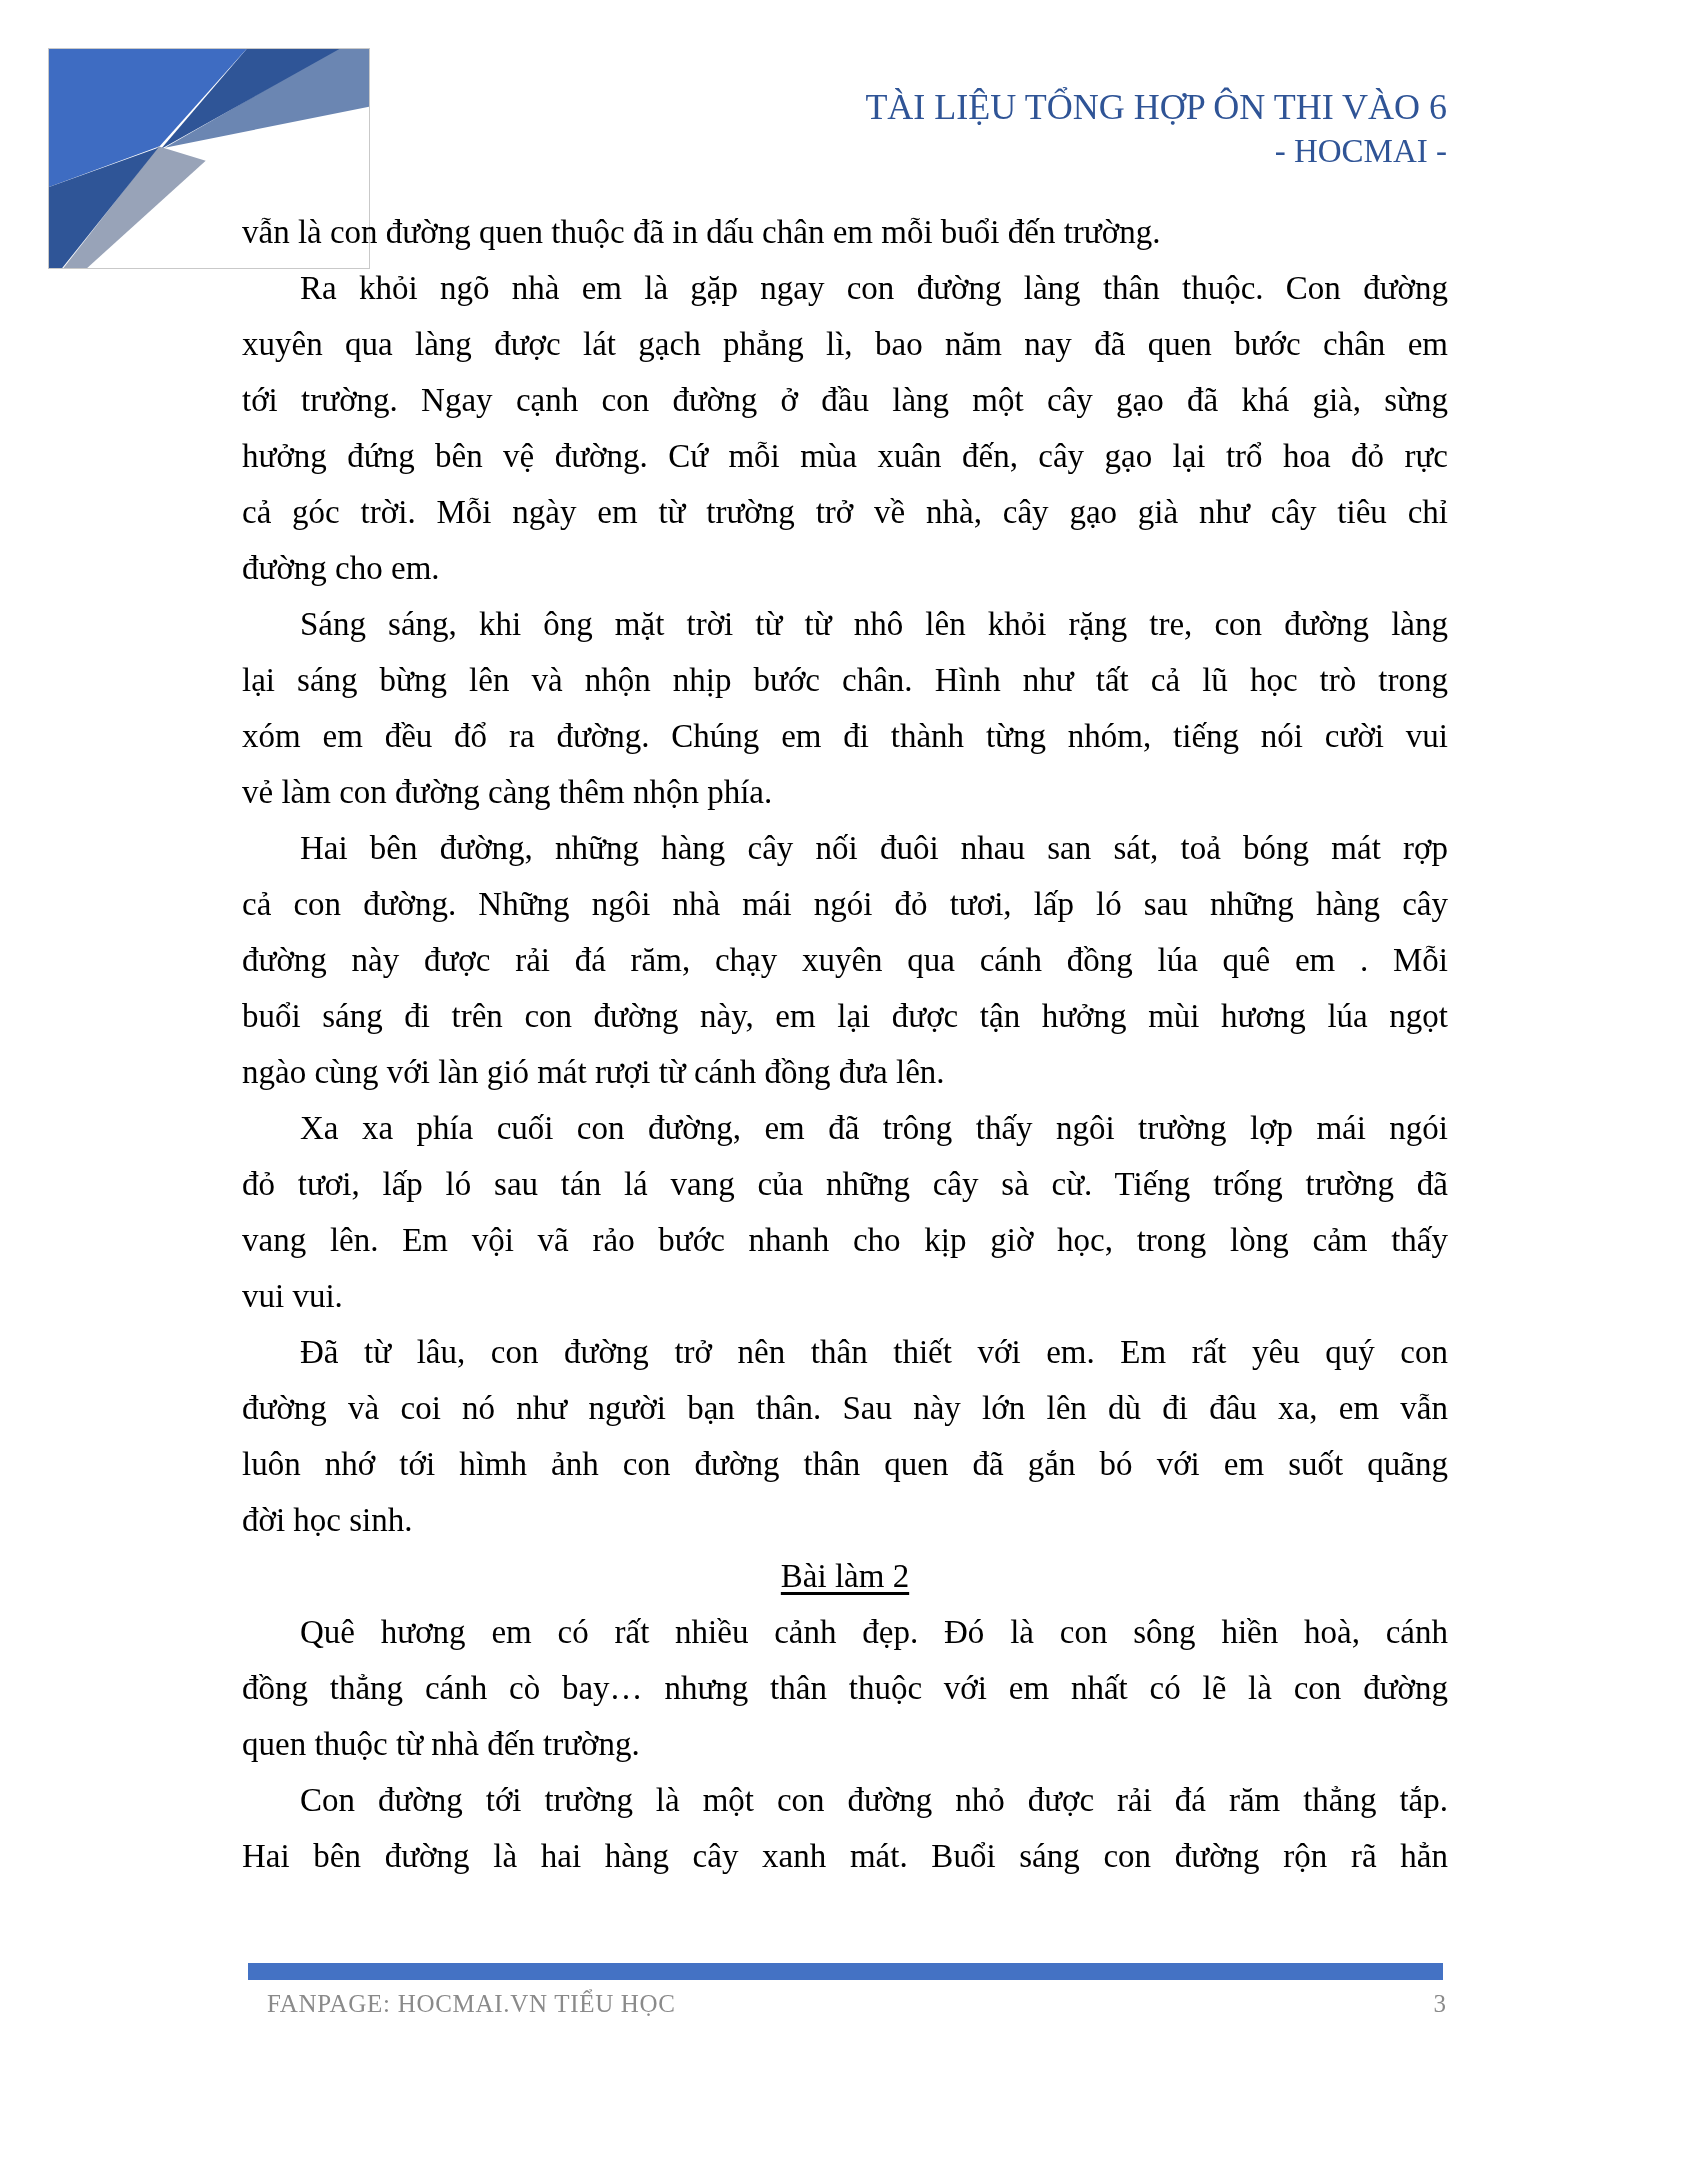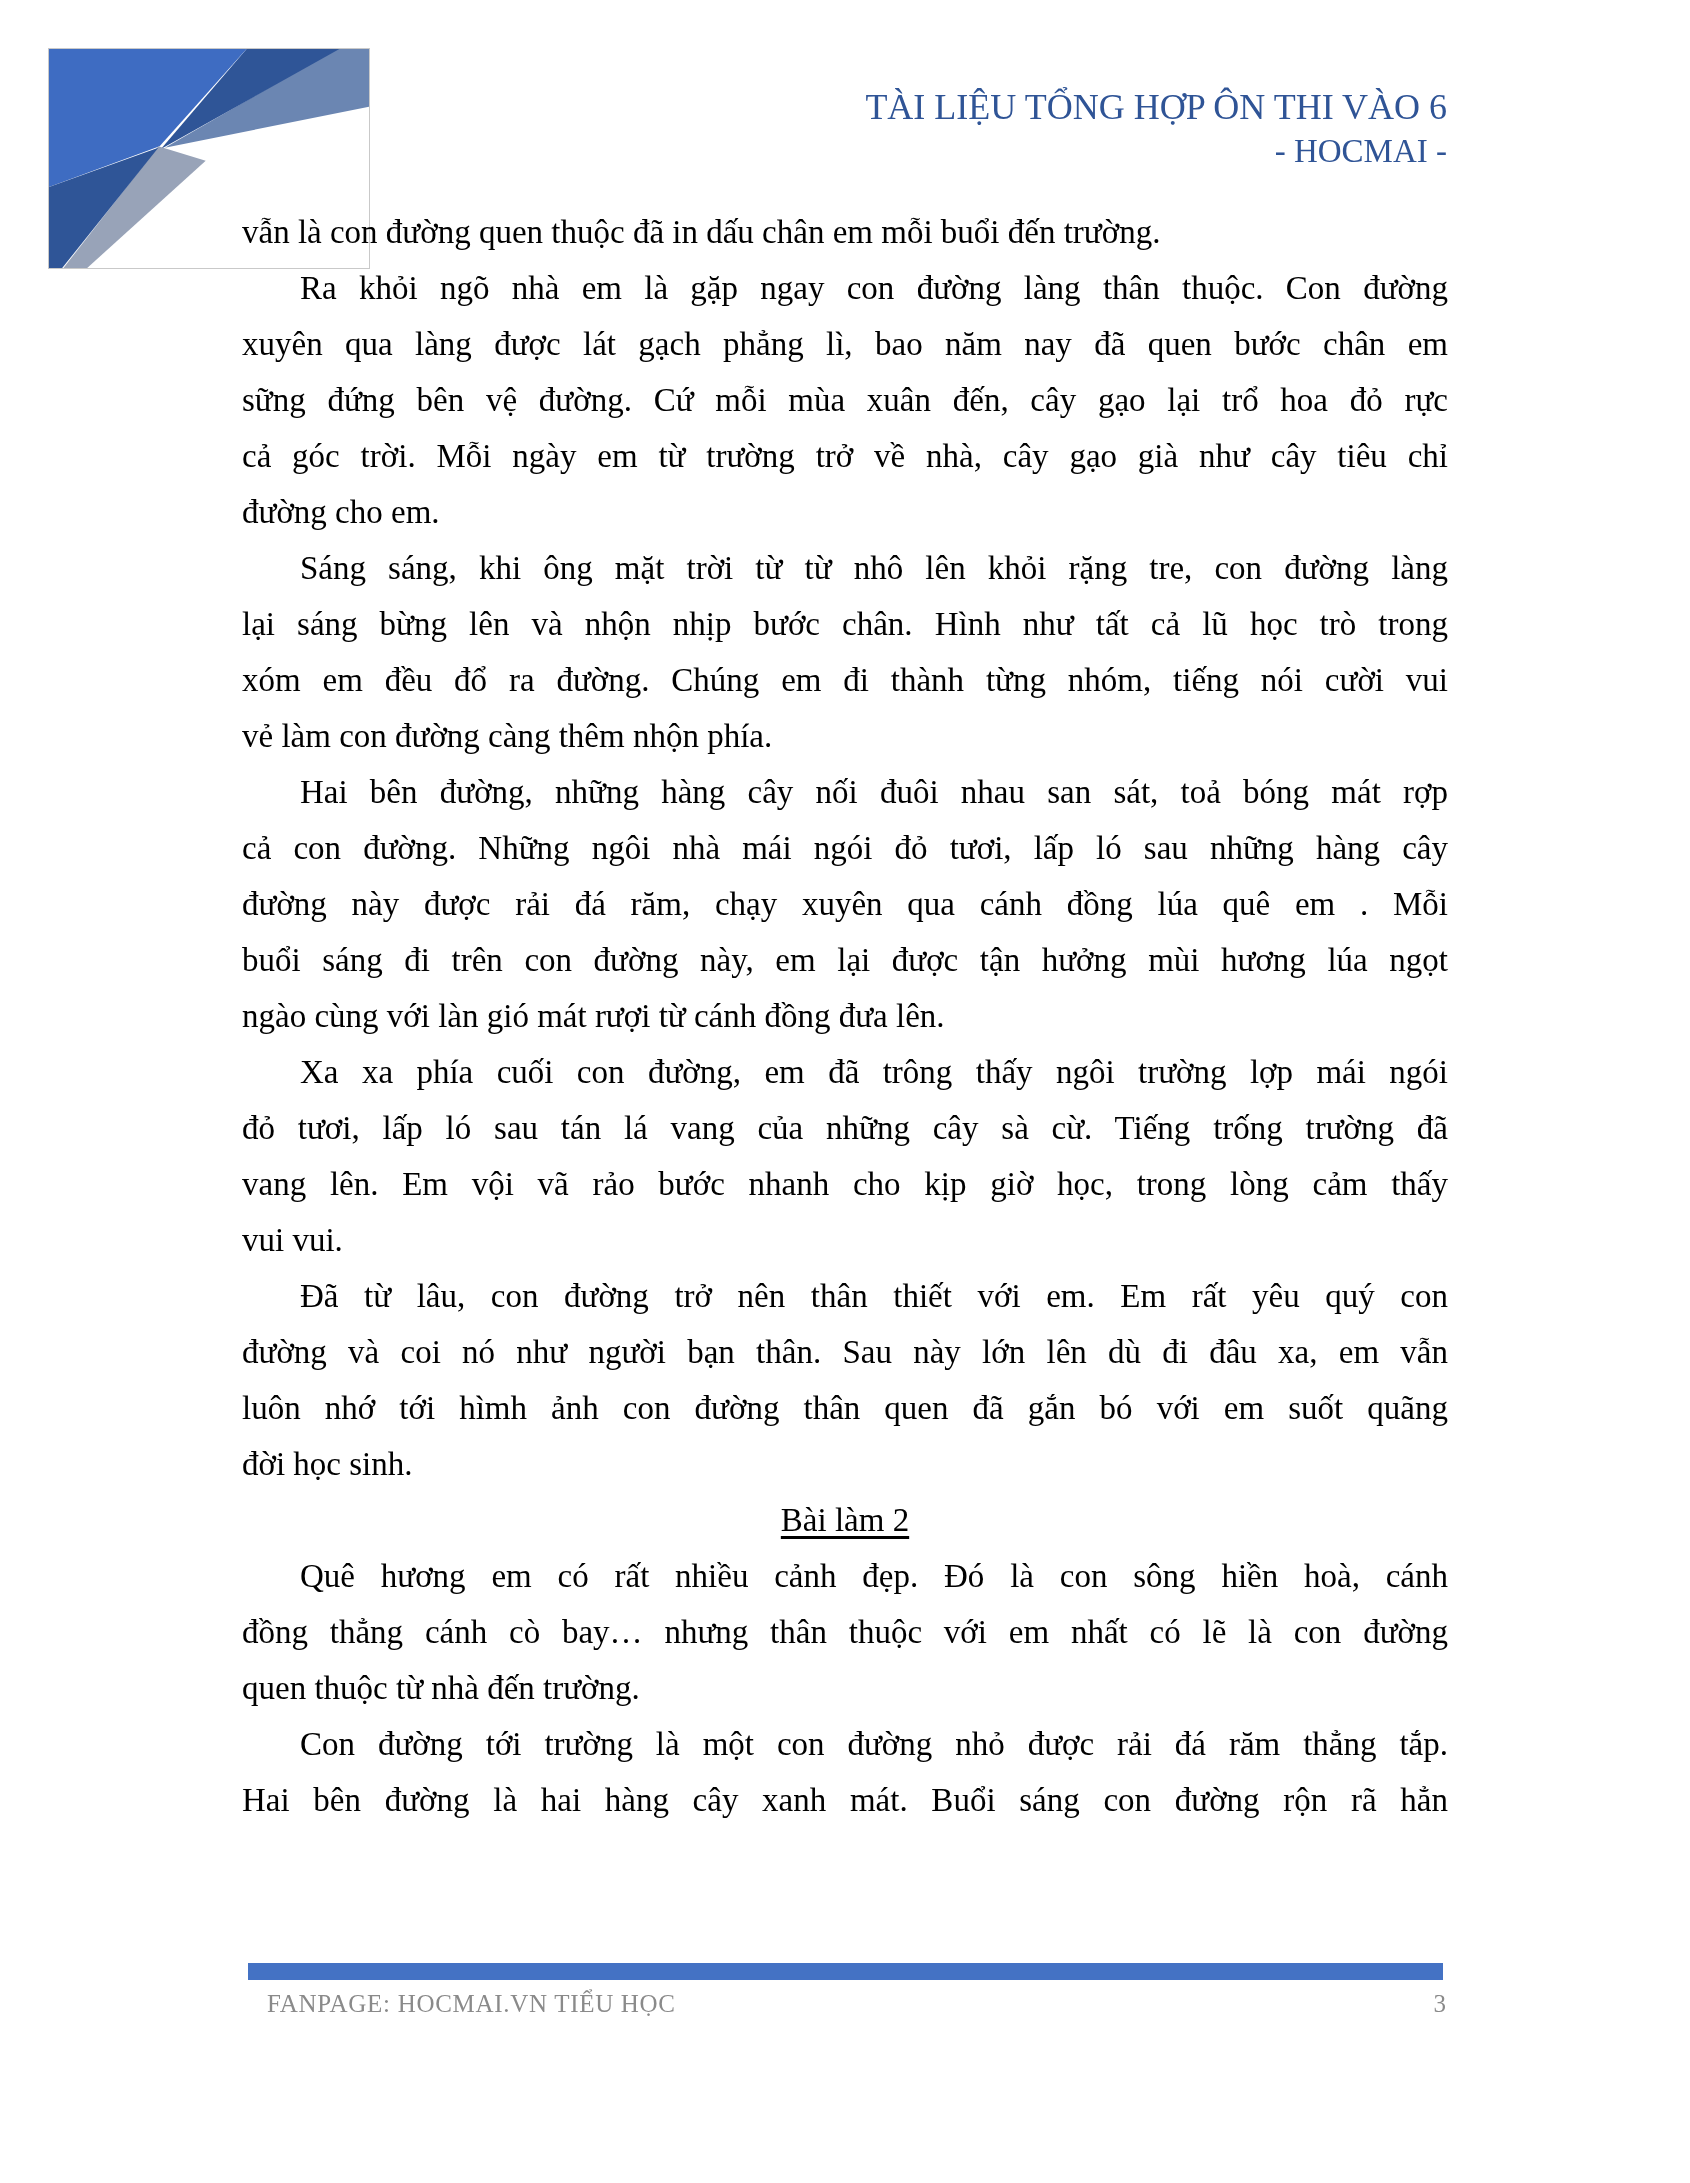--- a/index.html
+++ b/index.html
@@ -91,21 +91,22 @@
 
   <div class="header" style="color: rgb(47, 84, 150);">
     <div class="l1">TÀI LIỆU TỔNG HỢP ÔN THI VÀO 6</div>
     <div class="l2">- HOCMAI -</div>
   </div>
 
   <div class="content" id="doc-body">
       <div class="line">vẫn là con đường quen thuộc đã in dấu chân em mỗi buổi đến trường.</div>
       <div class="line just indent">Ra khỏi ngõ nhà em là gặp ngay con đường làng thân thuộc. Con đường</div>
       <div class="line just">xuyên qua làng được lát gạch phẳng lì, bao năm nay đã quen bước chân em</div>
-      <div class="line just">sững đứng bên vệ đường. Cứ mỗi mùa xuân đến, cây gạo lại trổ hoa đỏ rực</div>
+      <div class="line just">tới trường. Ngay cạnh con đường ở đầu làng một cây gạo đã khá già, sừng</div>
+      <div class="line just">hưởng đứng bên vệ đường. Cứ mỗi mùa xuân đến, cây gạo lại trổ hoa đỏ rực</div>
       <div class="line just">cả góc trời. Mỗi ngày em từ trường trở về nhà, cây gạo già như cây tiêu chỉ</div>
       <div class="line">đường cho em.</div>
       <div class="line just indent">Sáng sáng, khi ông mặt trời từ từ nhô lên khỏi rặng tre, con đường làng</div>
       <div class="line just">lại sáng bừng lên và nhộn nhịp bước chân. Hình như tất cả lũ học trò trong</div>
       <div class="line just">xóm em đều đổ ra đường. Chúng em đi thành từng nhóm, tiếng nói cười vui</div>
       <div class="line">vẻ làm con đường càng thêm nhộn phía.</div>
       <div class="line just indent">Hai bên đường, những hàng cây nối đuôi nhau san sát, toả bóng mát rợp</div>
       <div class="line just">cả con đường. Những ngôi nhà mái ngói đỏ tươi, lấp ló sau những hàng cây</div>
       <div class="line just">đường này được rải đá răm, chạy xuyên qua cánh đồng lúa quê em . Mỗi</div>
       <div class="line just">buổi sáng đi trên con đường này, em lại được tận hưởng mùi hương lúa ngọt</div>

